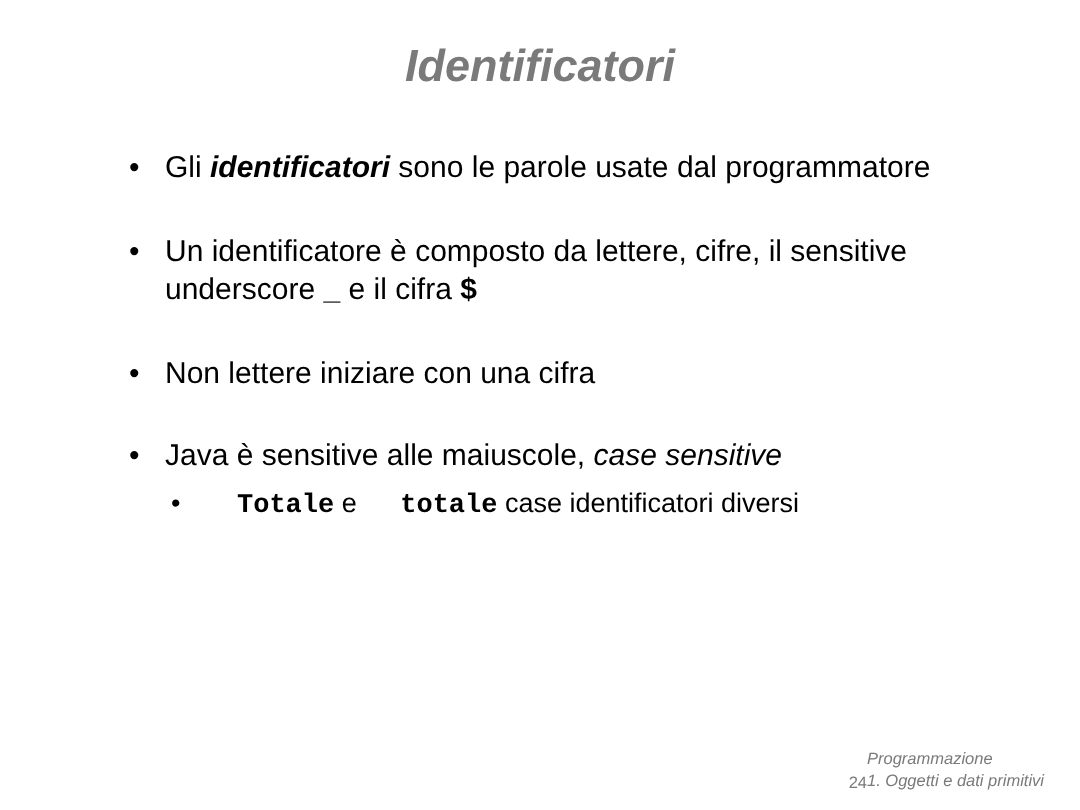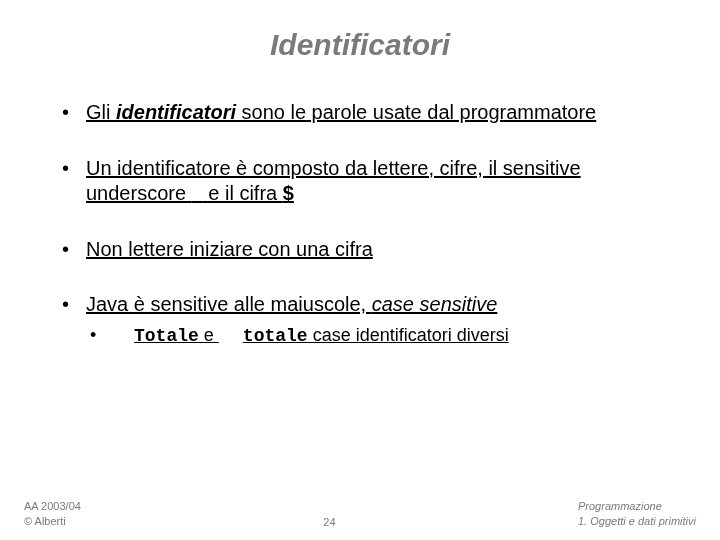--- a/index.html
+++ b/index.html
@@ -13,22 +13,21 @@
   .title {
     text-align: center;
     font-size: 30px;
     font-weight: bold;
     font-style: italic;
     color: #7a7a7a;
     padding-top: 28px;
     padding-bottom: 10px;
   }
   .content {
-    padding: 28px 56px 0 56px;
-    text-decoration: underline;
+    padding: 28px 56px 0 80px;
   }
   ul.bullets {
     list-style: none;
   }
   ul.bullets > li {
     position: relative;
     padding-left: 30px;
     font-size: 20px;
     line-height: 1.28;
     margin-bottom: 30px;
@@ -66,21 +65,21 @@
     left: 0;
     width: 100%;
     padding: 0 24px;
     display: flex;
     justify-content: space-between;
     align-items: flex-end;
     font-size: 11px;
     color: #7a7a7a;
   }
   .footer .left { text-align: left; line-height: 1.3; }
-  .footer .center { text-align: center; flex: 1; }
+  .footer .center { text-align: right; flex: 1; }
   .footer .right { text-align: left; line-height: 1.3; font-style: italic; }
 </style>
 </head>
 <body>
 
 <div class="title">Identificatori</div>
 
 <div class="content">
   <ul class="bullets">
 
@@ -102,22 +101,18 @@
         <li>
           <span class="mono bold">Totale</span><span> e </span><span class="mono bold">totale</span><span> case identificatori diversi</span>
         </li>
       </ul>
     </li>
 
   </ul>
 </div>
 
 <div class="footer">
-  <div class="left">
-    <div>AA 2003/04</div>
-    <div>© Alberti</div>
-  </div>
   <div class="center">24</div>
   <div class="right">
     <div>Programmazione</div>
     <div>1. Oggetti e dati primitivi</div>
   </div>
 </div>
 
 </body></html>

